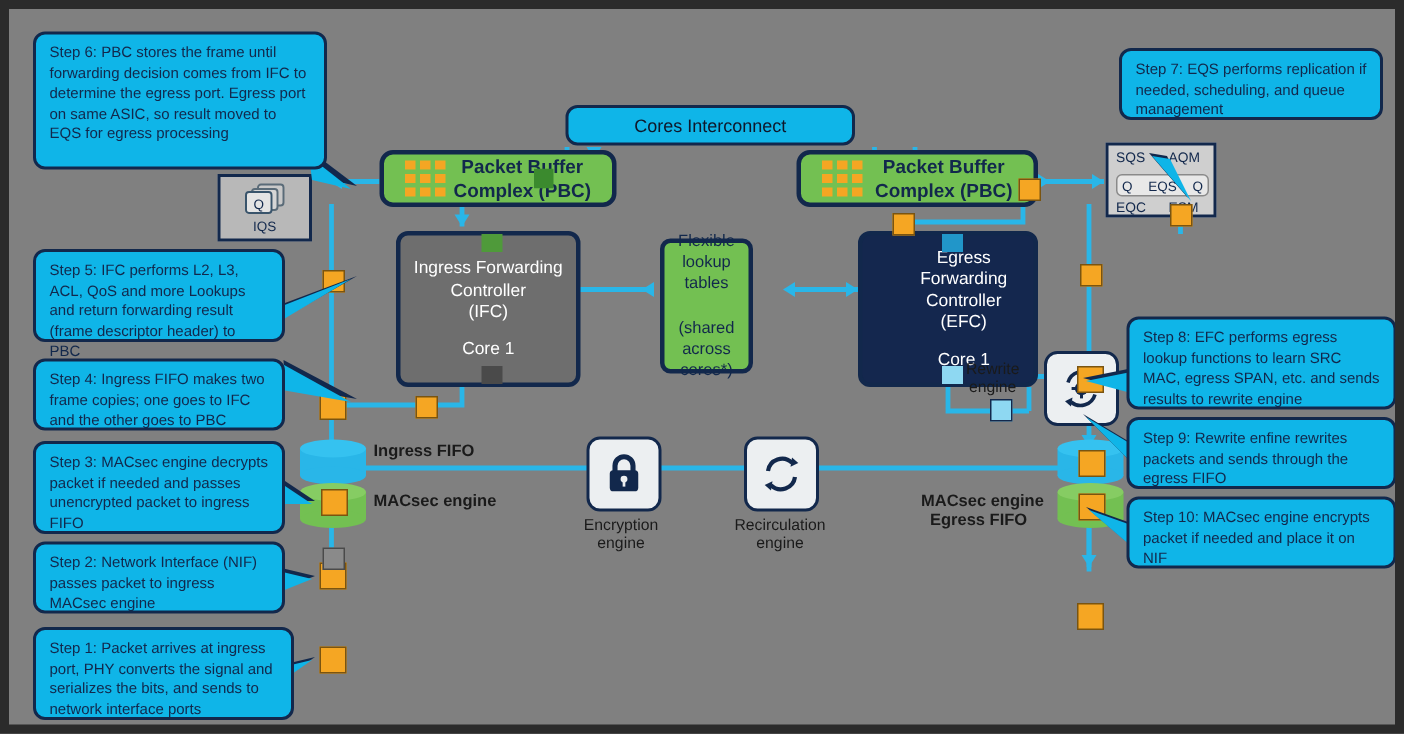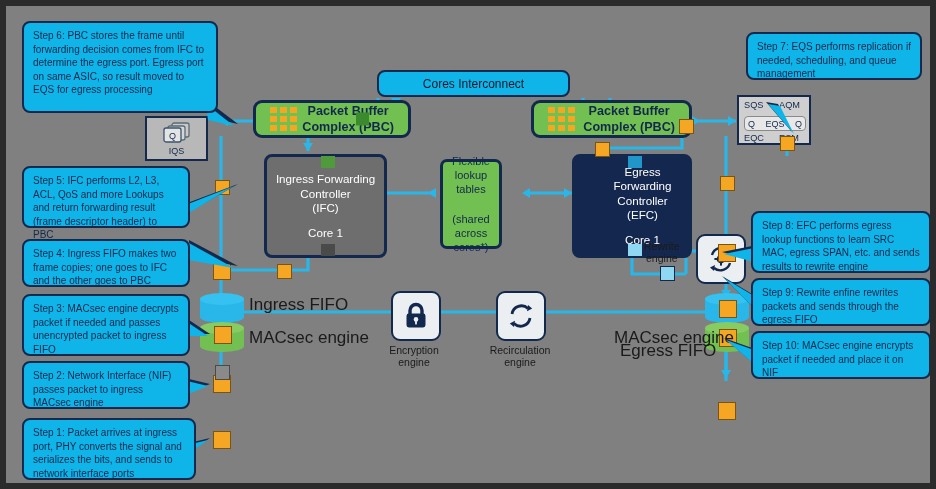--- a/index.html
+++ b/index.html
@@ -87,21 +87,21 @@
   
   .cyl{position:absolute;z-index:13;}
   .cyl .body{position:absolute;left:0;right:0;top:6px;bottom:6px;}
   .cyl .top,.cyl .bot{position:absolute;left:0;right:0;height:12px;border-radius:50%;}
   .cyl.blue .body,.cyl.blue .top,.cyl.blue .bot{background:#29b6e8;}
   .cyl.blue .top{background:#35c2f0;}
   .cyl.green .body,.cyl.green .top,.cyl.green .bot{background:#73c052;}
   .cyl.green .top{background:#86cc63;}
   .cyl .top{top:0;}
   .cyl .bot{bottom:0;}
-  .lbl-side{position:absolute;font-size:17px;color:#1a1a1a;z-index:20;white-space:nowrap;}
+  .lbl-side{position:absolute;font-size:11px;color:#1a1a1a;z-index:20;white-space:nowrap;font-weight:bold;}
 
   .engine{
     position:absolute;width:46px;height:46px;background:#eceff1;
     border:2.5px solid #12284c;border-radius:9px;z-index:16;
     display:flex;align-items:center;justify-content:center;
   }
   .engine-lbl{position:absolute;font-size:10.5px;color:#1a1a1a;text-align:center;
     line-height:12px;z-index:16;white-space:nowrap;}
   .port{position:absolute;background:#f5a623;border:1.5px solid #7a5410;z-index:18;}
   .port.sm{width:13px;height:13px;}

